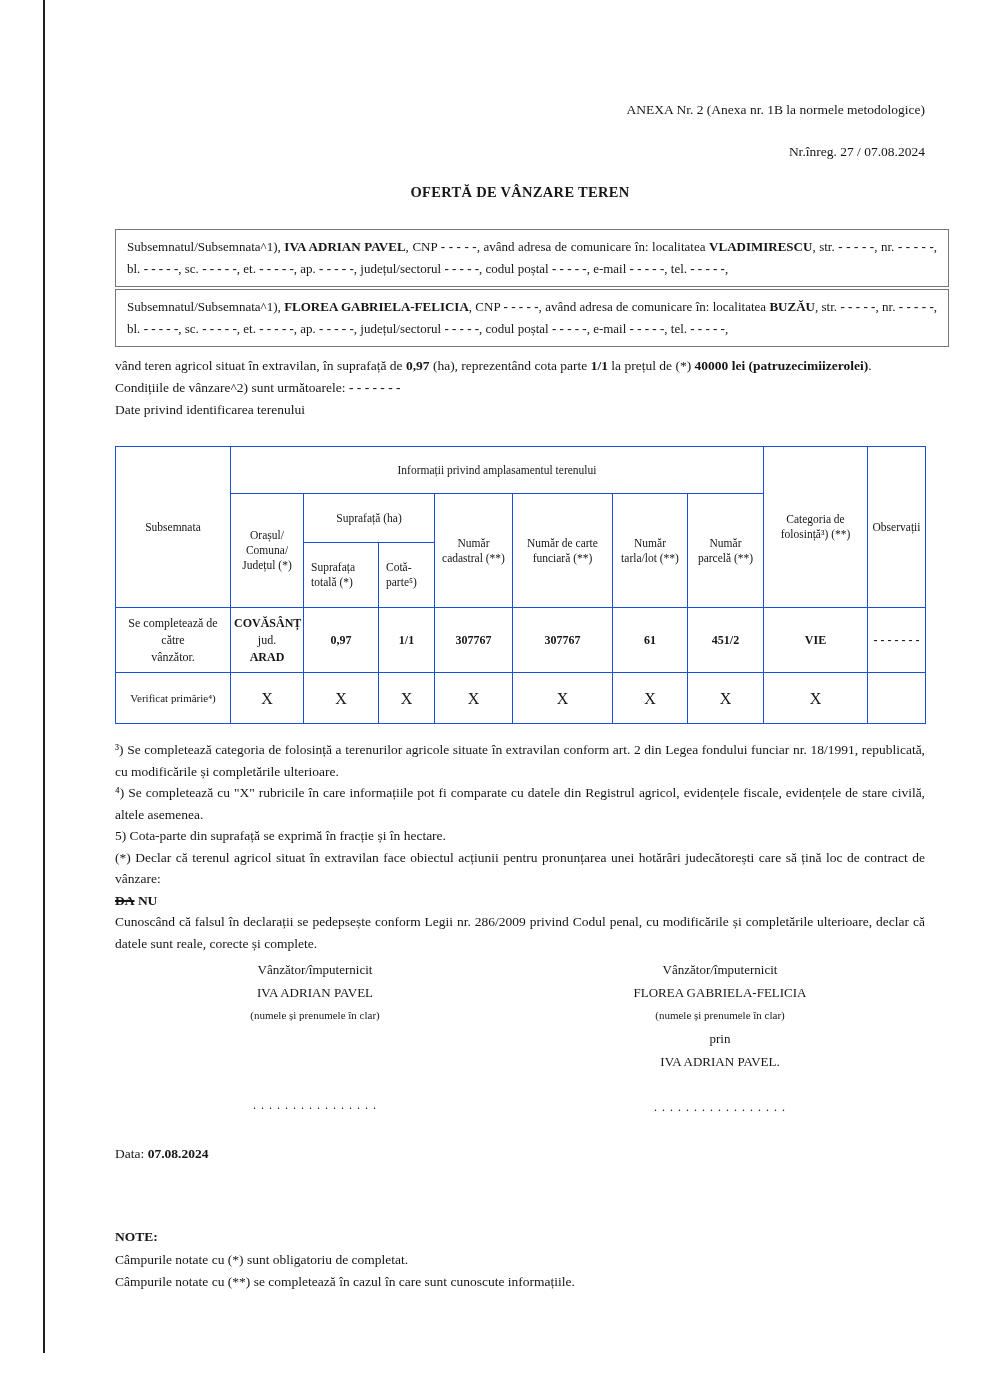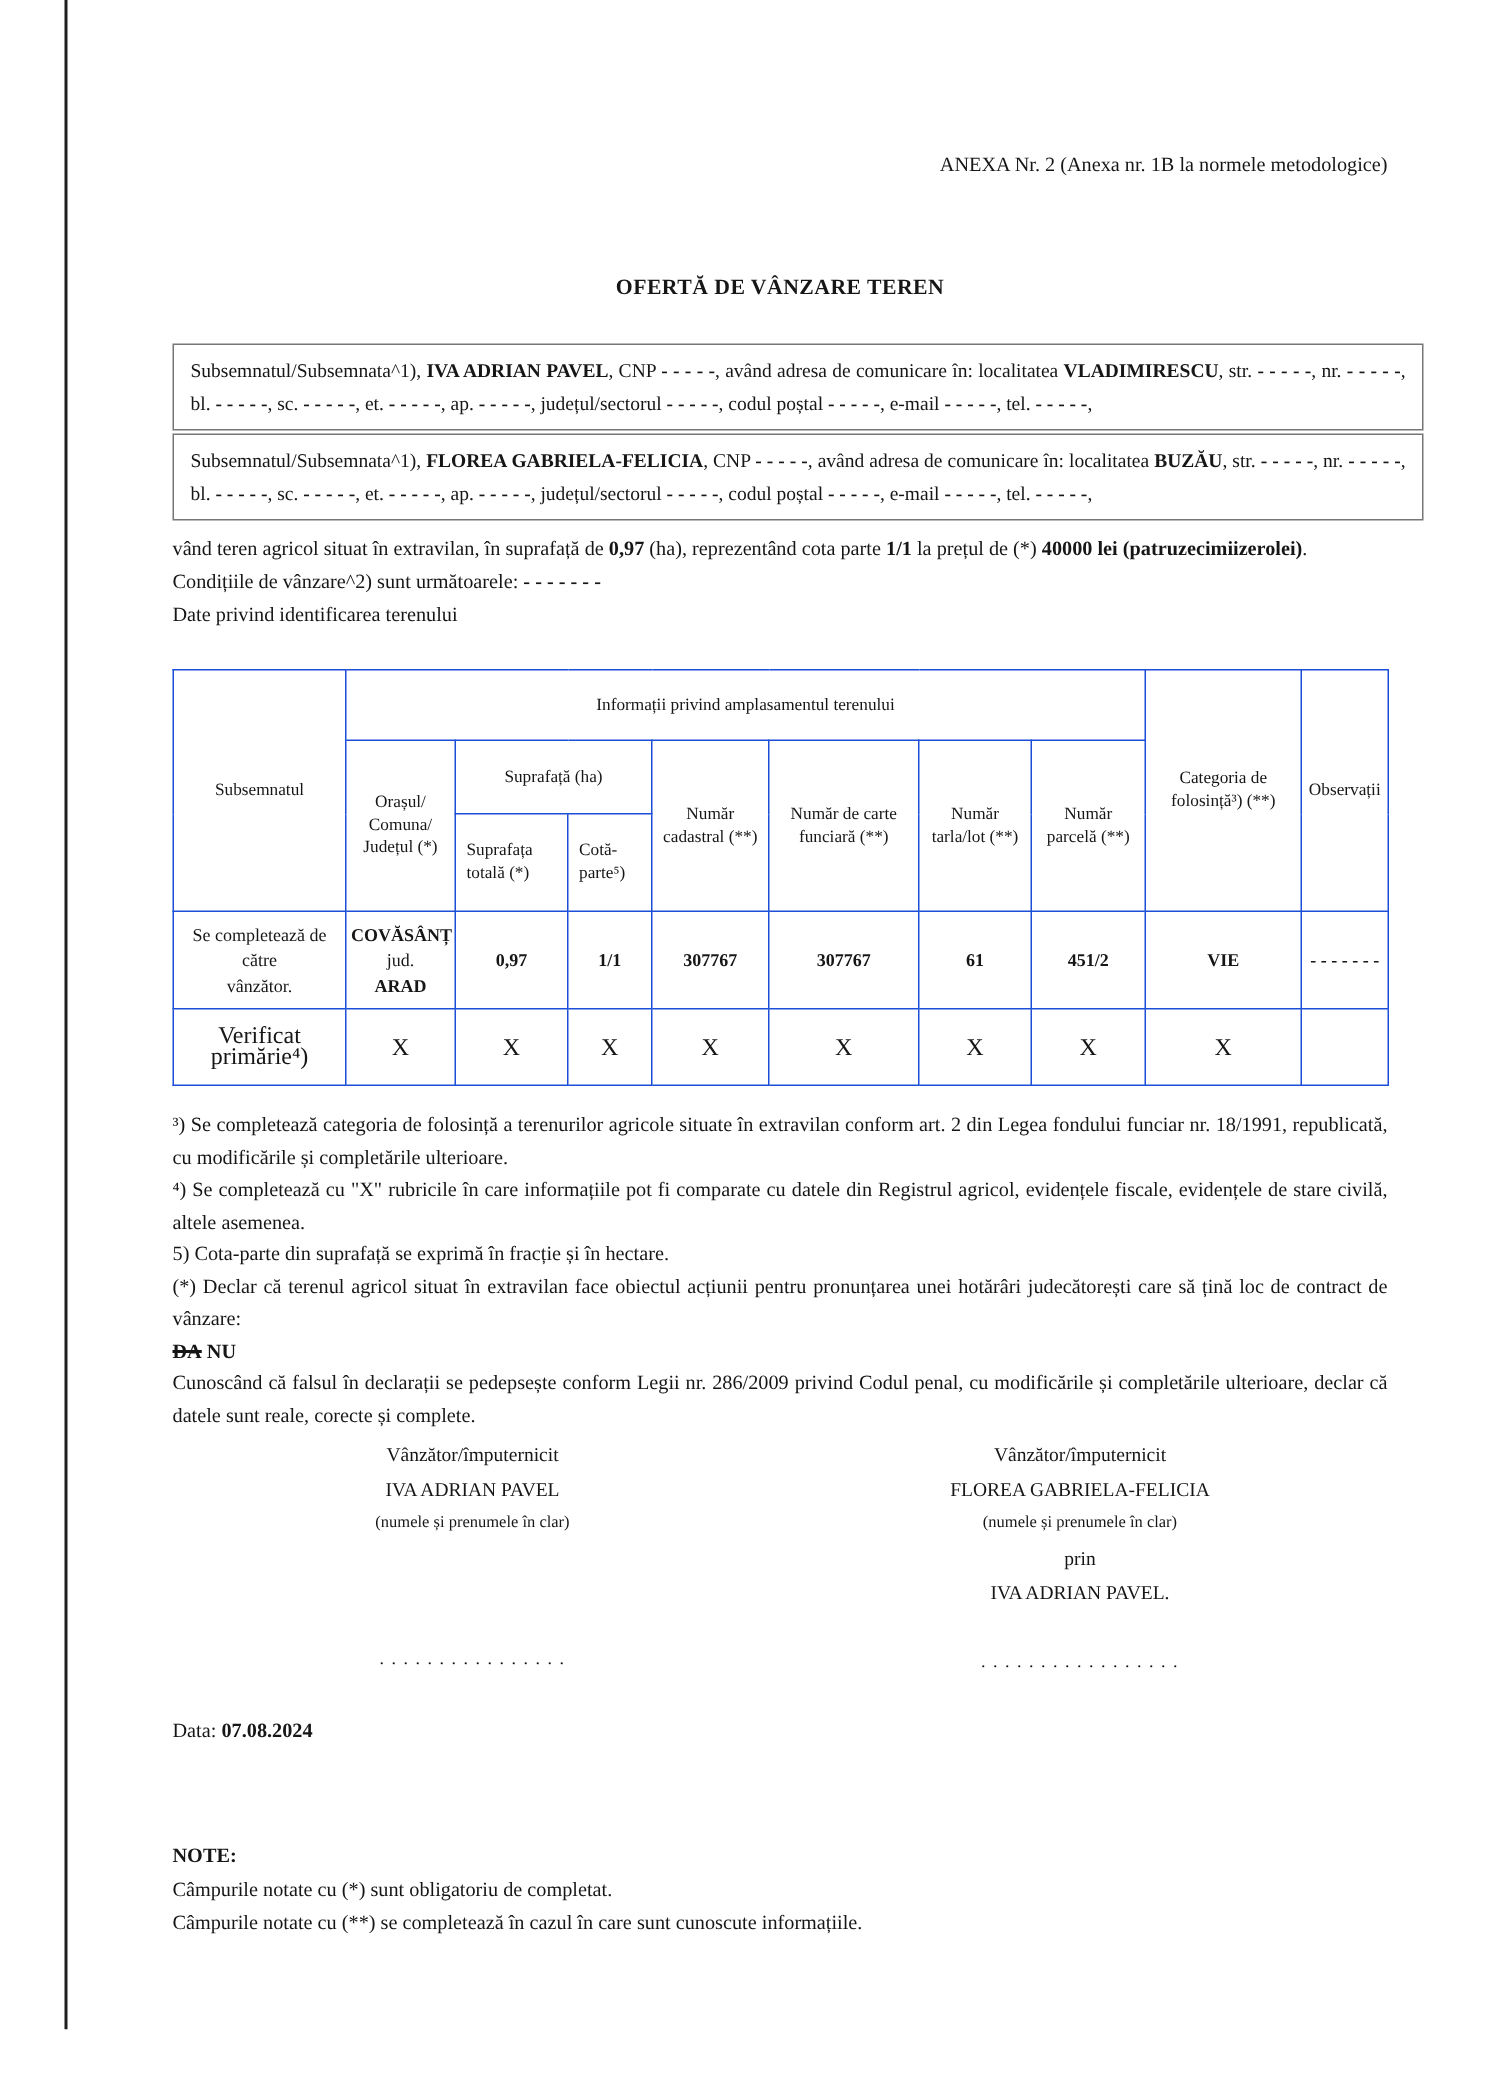--- a/index.html
+++ b/index.html
@@ -37,21 +37,21 @@
   table{border-collapse:collapse;table-layout:fixed;width:810px;}
   td{border:1px solid #1d4ed8;text-align:center;vertical-align:middle;
      font-size:11.5px;line-height:15px;padding:2px 3px;overflow:hidden;}
   td.left{text-align:left;padding-left:7px;}
   tr.hr1 td{height:42px;}
   tr.hr2 td{height:44px;}
   tr.hr3 td{height:60px;}
   tr.datarow td{height:60px;font-size:12px;line-height:17px;border-radius:11px;}
   tr.xrow td{height:46px;font-size:16px;}
   td.lbl{font-size:11px;line-height:15px;}
-  tr.xrow td.lbl{font-size:16px;line-height:14px;}
+  tr.xrow td.lbl{font-size:11px;line-height:14px;}
 
   
   .fnblock{top:739px;font-size:13.5px;line-height:21.5px;}
   .fnblock .fline{text-align:justify;}
 
   
   .sigs{top:958px;height:175px;}
   .sig-left{position:absolute;left:40px;top:0;width:320px;text-align:center;font-size:13px;line-height:23px;}
   .sig-right{position:absolute;left:440px;top:0;width:330px;text-align:center;font-size:13px;line-height:23px;}
   .sig-note{font-size:11px;}
@@ -64,20 +64,21 @@
 </style>
 </head>
 <body>
 
 <div class="page">
 
   <div class="scan-vline"></div>
   <div class="scan-bline"></div>
 
   <div class="abs anexa right">ANEXA Nr. 2 (Anexa nr. 1B la normele metodologice)</div>
+  <div class="abs reg right">Nr.înreg. 27 / 07.08.2024</div>
   <div class="abs doc-title center">OFERTĂ DE VÂNZARE TEREN</div>
 
   <div class="abs party-box box1"><span>Subsemnatul/Subsemnata^1), </span><span class="b">IVA ADRIAN PAVEL</span><span>, CNP </span><span class="b">- - - - -</span><span>, având adresa de comunicare în: localitatea </span><span class="b">VLADIMIRESCU</span><span>, str. </span><span class="b">- - - - -</span><span>, nr. </span><span class="b">- - - - -</span><span>, bl. </span><span class="b">- - - - -</span><span>, sc. </span><span class="b">- - - - -</span><span>, et. </span><span class="b">- - - - -</span><span>, ap. </span><span class="b">- - - - -</span><span>, județul/sectorul </span><span class="b">- - - - -</span><span>, codul poștal </span><span class="b">- - - - -</span><span>, e-mail </span><span class="b">- - - - -</span><span>, tel. </span><span class="b">- - - - -</span><span>,</span></div>
   <div class="abs party-box box2"><span>Subsemnatul/Subsemnata^1), </span><span class="b">FLOREA GABRIELA-FELICIA</span><span>, CNP </span><span class="b">- - - - -</span><span>, având adresa de comunicare în: localitatea </span><span class="b">BUZĂU</span><span>, str. </span><span class="b">- - - - -</span><span>, nr. </span><span class="b">- - - - -</span><span>, bl. </span><span class="b">- - - - -</span><span>, sc. </span><span class="b">- - - - -</span><span>, et. </span><span class="b">- - - - -</span><span>, ap. </span><span class="b">- - - - -</span><span>, județul/sectorul </span><span class="b">- - - - -</span><span>, codul poștal </span><span class="b">- - - - -</span><span>, e-mail </span><span class="b">- - - - -</span><span>, tel. </span><span class="b">- - - - -</span><span>,</span></div>
 
   <div class="abs offer">
     <div class="just"><span>vând teren agricol situat în extravilan, în suprafață de </span><span class="b">0,97</span><span> (ha), reprezentând cota parte </span><span class="b">1/1</span><span> la prețul de (*) </span><span class="b">40000 lei</span><span> </span><span class="b">(patruzecimiizerolei)</span><span>.</span></div>
     <div><span>Condițiile de vânzare^2) sunt următoarele: </span><span class="b">- - - - - - -</span></div>
     <div>Date privind identificarea terenului</div>
   </div>
@@ -91,21 +92,21 @@
         <col style="width:56px">
           <col style="width:78px">
           <col style="width:100px">
         <col style="width:75px">
           <col style="width:76px">
           <col style="width:104px">
         <col style="width:58px">
       </colgroup>
       <tbody>
           <tr class="hr1">
-        <td rowspan="3">Subsemnatul</td>
+        <td rowspan="3">Subsemnata</td>
         <td colspan="7">Informații privind amplasamentul terenului</td>
         <td rowspan="3" class="pre">Categoria de
 folosință³) (**)</td>
         <td rowspan="3">Observații</td>
       </tr>
       <tr class="hr2">
         <td rowspan="2" class="pre">Orașul/
 Comuna/
 Județul (*)</td>
         <td colspan="2">Suprafață (ha)</td>

